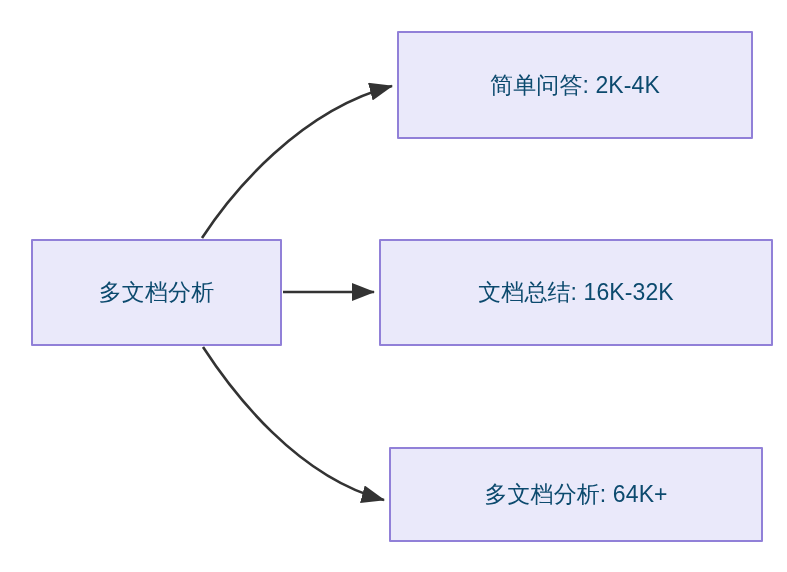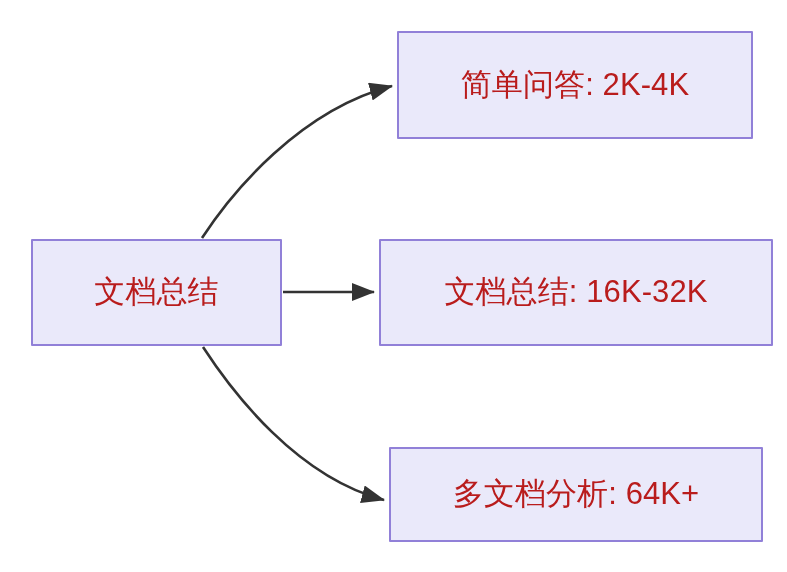--- a/index.html
+++ b/index.html
@@ -31,22 +31,22 @@
     box-sizing: border-box;
     background: #eae9fa;
     border: 2.4px solid #9180d8;
     border-radius: 1px;
     display: flex;
     align-items: center;
     justify-content: center;
     z-index: 2;
   }
   .node-label {
-    color: #b91c1c;
-    font-size: 31px;
+    color: #0c4a6e;
+    font-size: 23px;
     line-height: 1.25;
     letter-spacing: 0.1px;
     white-space: nowrap;
     text-align: center;
     font-family: "Liberation Sans", "DejaVu Sans", sans-serif;
   }
   #node-root      { left: 31px;  top: 239px; width: 251px; height: 107px; }
   #node-simple-qa { left: 397px; top: 31px;  width: 356px; height: 108px; }
   #node-doc-sum   { left: 379px; top: 239px; width: 394px; height: 107px; }
   #node-multi-doc { left: 389px; top: 447px; width: 374px; height: 95px; }
@@ -64,21 +64,21 @@
     </defs>
 
     <path d="M 202 238 C 232 192, 300 110, 392 86" fill="none" stroke="#333333" stroke-width="2.6" marker-end="url(#arrowhead)"></path>
 
     <path d="M 283 292 L 374 292" fill="none" stroke="#333333" stroke-width="2.6" marker-end="url(#arrowhead)"></path>
 
     <path d="M 203 347 C 233 393, 297 477, 384 500" fill="none" stroke="#333333" stroke-width="2.6" marker-end="url(#arrowhead)"></path>
   </svg>
 
   <div class="node" id="node-root">
-    <span class="node-label">文档总结</span>
+    <span class="node-label">多文档分析</span>
   </div>
 
   <div class="node" id="node-simple-qa">
     <span class="node-label">简单问答: 2K-4K</span>
   </div>
 
   <div class="node" id="node-doc-sum">
     <span class="node-label">文档总结: 16K-32K</span>
   </div>
 

